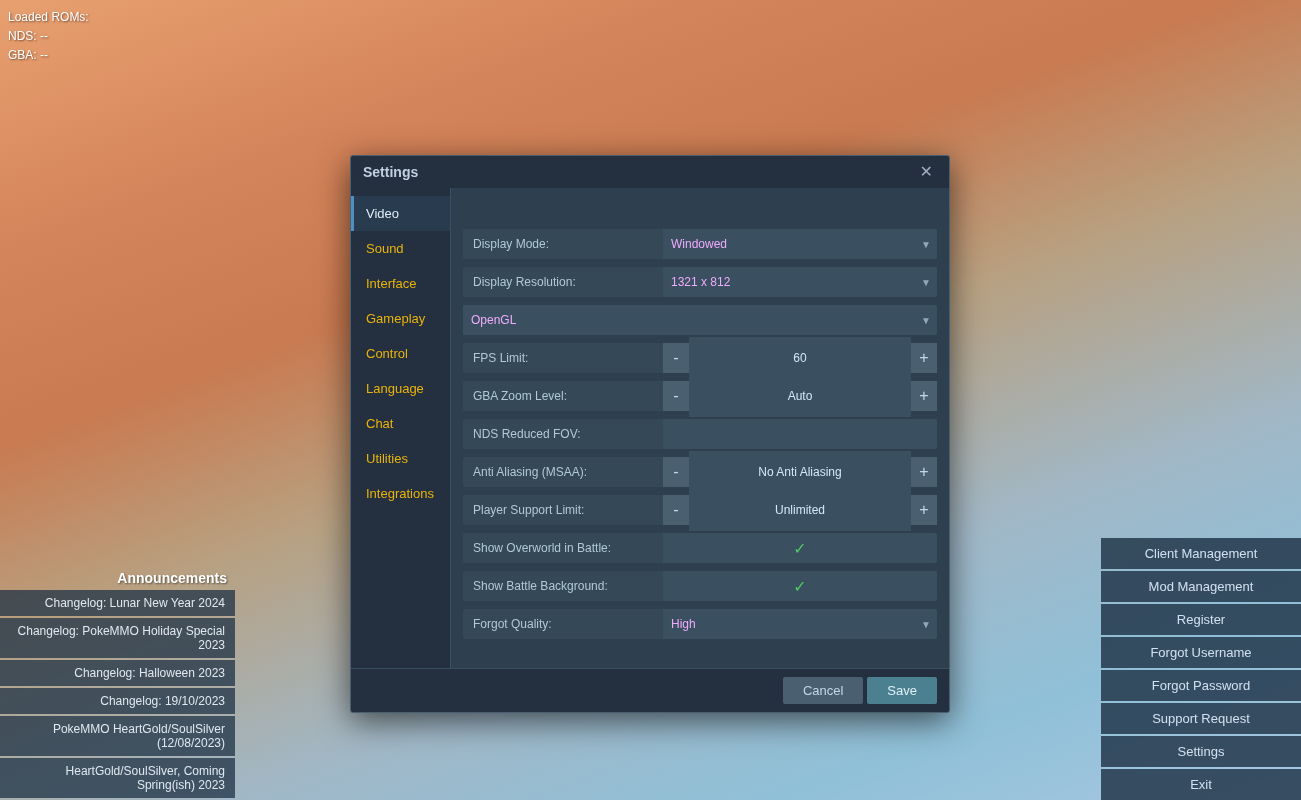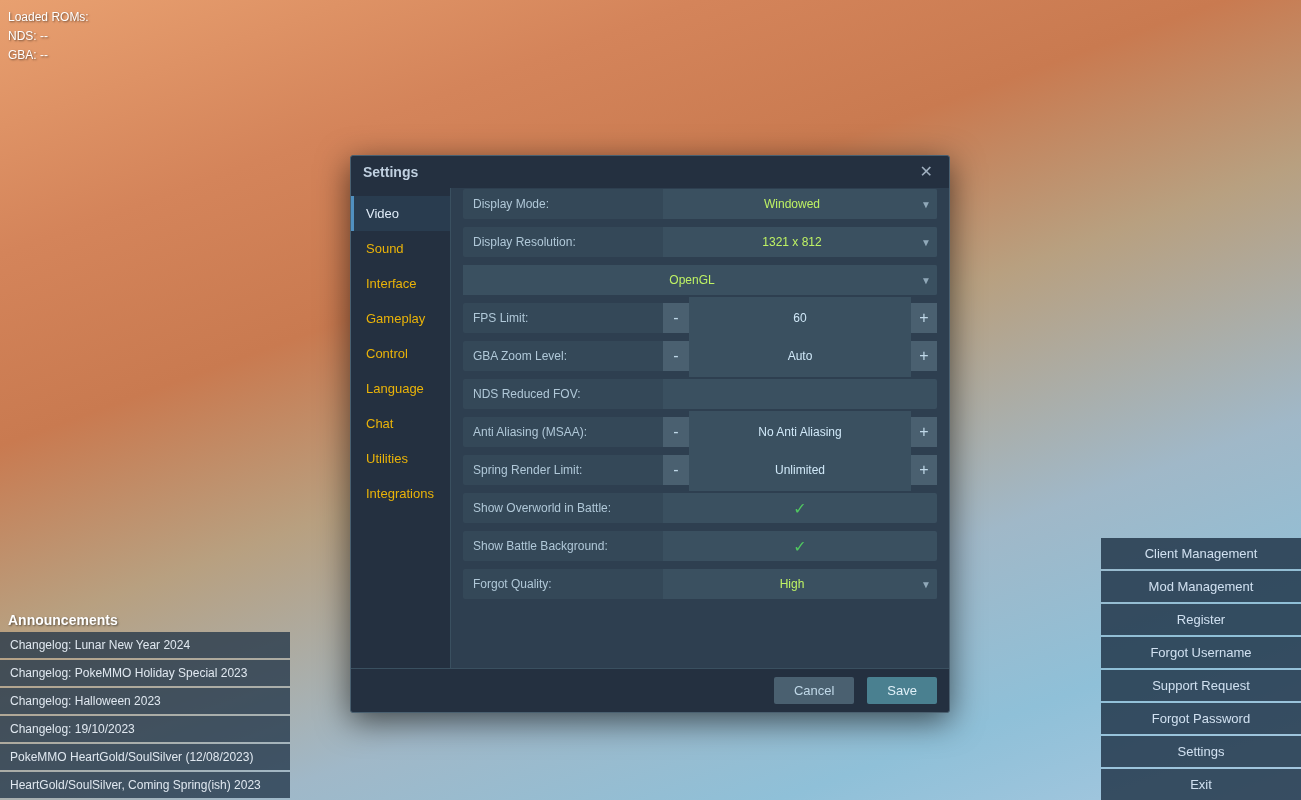--- a/index.html
+++ b/index.html
@@ -26,22 +26,23 @@
       font-size: 12px;
       line-height: 1.6;
       text-shadow: 1px 1px 2px rgba(0,0,0,0.5);
     }
 
     
     #announcements-panel {
       position: absolute;
       bottom: 0;
       left: 0;
-      width: 290px;
+      width: 235px;
       z-index: 10;
+      text-align: right;
     }
     #announcements-title {
       color: #fff;
       font-size: 14px;
       font-weight: bold;
       padding: 4px 8px;
       text-shadow: 1px 1px 2px rgba(0,0,0,0.5);
     }
     .announcement-item {
       background: rgba(30, 50, 70, 0.75);
@@ -129,23 +130,24 @@
       border-left: 3px solid transparent;
     }
     .settings-nav-item.active {
       color: #e0ecf8;
       border-left: 3px solid #5090c0;
       background: rgba(80,144,192,0.12);
     }
 
     #settings-content {
       flex: 1;
-      padding: 0 12px;
+      padding: 24px 12px;
       overflow-y: auto;
       overflow-x: hidden;
+      margin-top: 16px;
     }
     #settings-content::-webkit-scrollbar { width: 6px; }
     #settings-content::-webkit-scrollbar-track { background: #1e2d3a; }
     #settings-content::-webkit-scrollbar-thumb { background: #4a6070; border-radius: 3px; }
 
     .settings-row {
       display: flex;
       align-items: center;
       margin-bottom: 6px;
       min-height: 32px;
@@ -167,30 +169,29 @@
       background: #3a5060;
       height: 30px;
       display: flex;
       align-items: center;
       border-radius: 0 2px 2px 0;
       position: relative;
     }
     .settings-select {
       width: 100%;
       background: #3a5060;
-      color: #bef264;
+      color: #f0abfc;
       border: none;
       font-size: 12px;
       padding: 4px 24px 4px 8px;
       height: 30px;
       cursor: pointer;
       appearance: none;
       -webkit-appearance: none;
       border-radius: 0 2px 2px 0;
-      text-align: center;
     }
     .select-arrow {
       position: absolute;
       right: 6px;
       color: #90a8b8;
       font-size: 10px;
       pointer-events: none;
     }
     .settings-checkbox-area {
       flex: 1;
@@ -233,21 +234,21 @@
       display: flex;
       align-items: center;
       justify-content: center;
     }
 
     #settings-footer {
       background: #243040;
       padding: 8px 12px;
       display: flex;
       justify-content: flex-end;
-      gap: 13px;
+      gap: 4px;
       border-top: 1px solid #3a5060;
       border-radius: 0 0 3px 3px;
     }
     .footer-btn {
       font-size: 13px;
       padding: 6px 20px;
       border: none;
       border-radius: 2px;
       cursor: pointer;
     }
@@ -281,22 +282,22 @@
       <div class="announcement-item">PokeMMO HeartGold/SoulSilver (12/08/2023)</div>
       <div class="announcement-item">HeartGold/SoulSilver, Coming Spring(ish) 2023</div>
     </div>
 </div>
 
 <div id="right-sidebar">
     <button class="sidebar-btn">Client Management</button>
     <button class="sidebar-btn">Mod Management</button>
     <button class="sidebar-btn">Register</button>
     <button class="sidebar-btn">Forgot Username</button>
+    <button class="sidebar-btn">Forgot Password</button>
     <button class="sidebar-btn">Support Request</button>
-    <button class="sidebar-btn">Forgot Password</button>
     <button class="sidebar-btn">Settings</button>
     <button class="sidebar-btn">Exit</button>
   </div>
 
 <div id="settings-dialog">
   <div id="settings-titlebar">
     <span id="settings-title">Settings</span>
     <button id="settings-close">✕</button>
   </div>
   <div id="settings-body">
@@ -354,21 +355,21 @@
         </div>
         <div class="settings-row">
           <div class="settings-label">Anti Aliasing (MSAA):</div>
           <div class="stepper-control">
             <button class="stepper-btn">-</button>
             <div class="stepper-value">No Anti Aliasing</div>
             <button class="stepper-btn">+</button>
           </div>
         </div>
         <div class="settings-row">
-          <div class="settings-label">Spring Render Limit:</div>
+          <div class="settings-label">Player Support Limit:</div>
           <div class="stepper-control">
             <button class="stepper-btn">-</button>
             <div class="stepper-value">Unlimited</div>
             <button class="stepper-btn">+</button>
           </div>
         </div>
         <div class="settings-row">
           <div class="settings-label">Show Overworld in Battle:</div>
           <div class="settings-checkbox-area">
             <span class="checkmark">✓</span>

